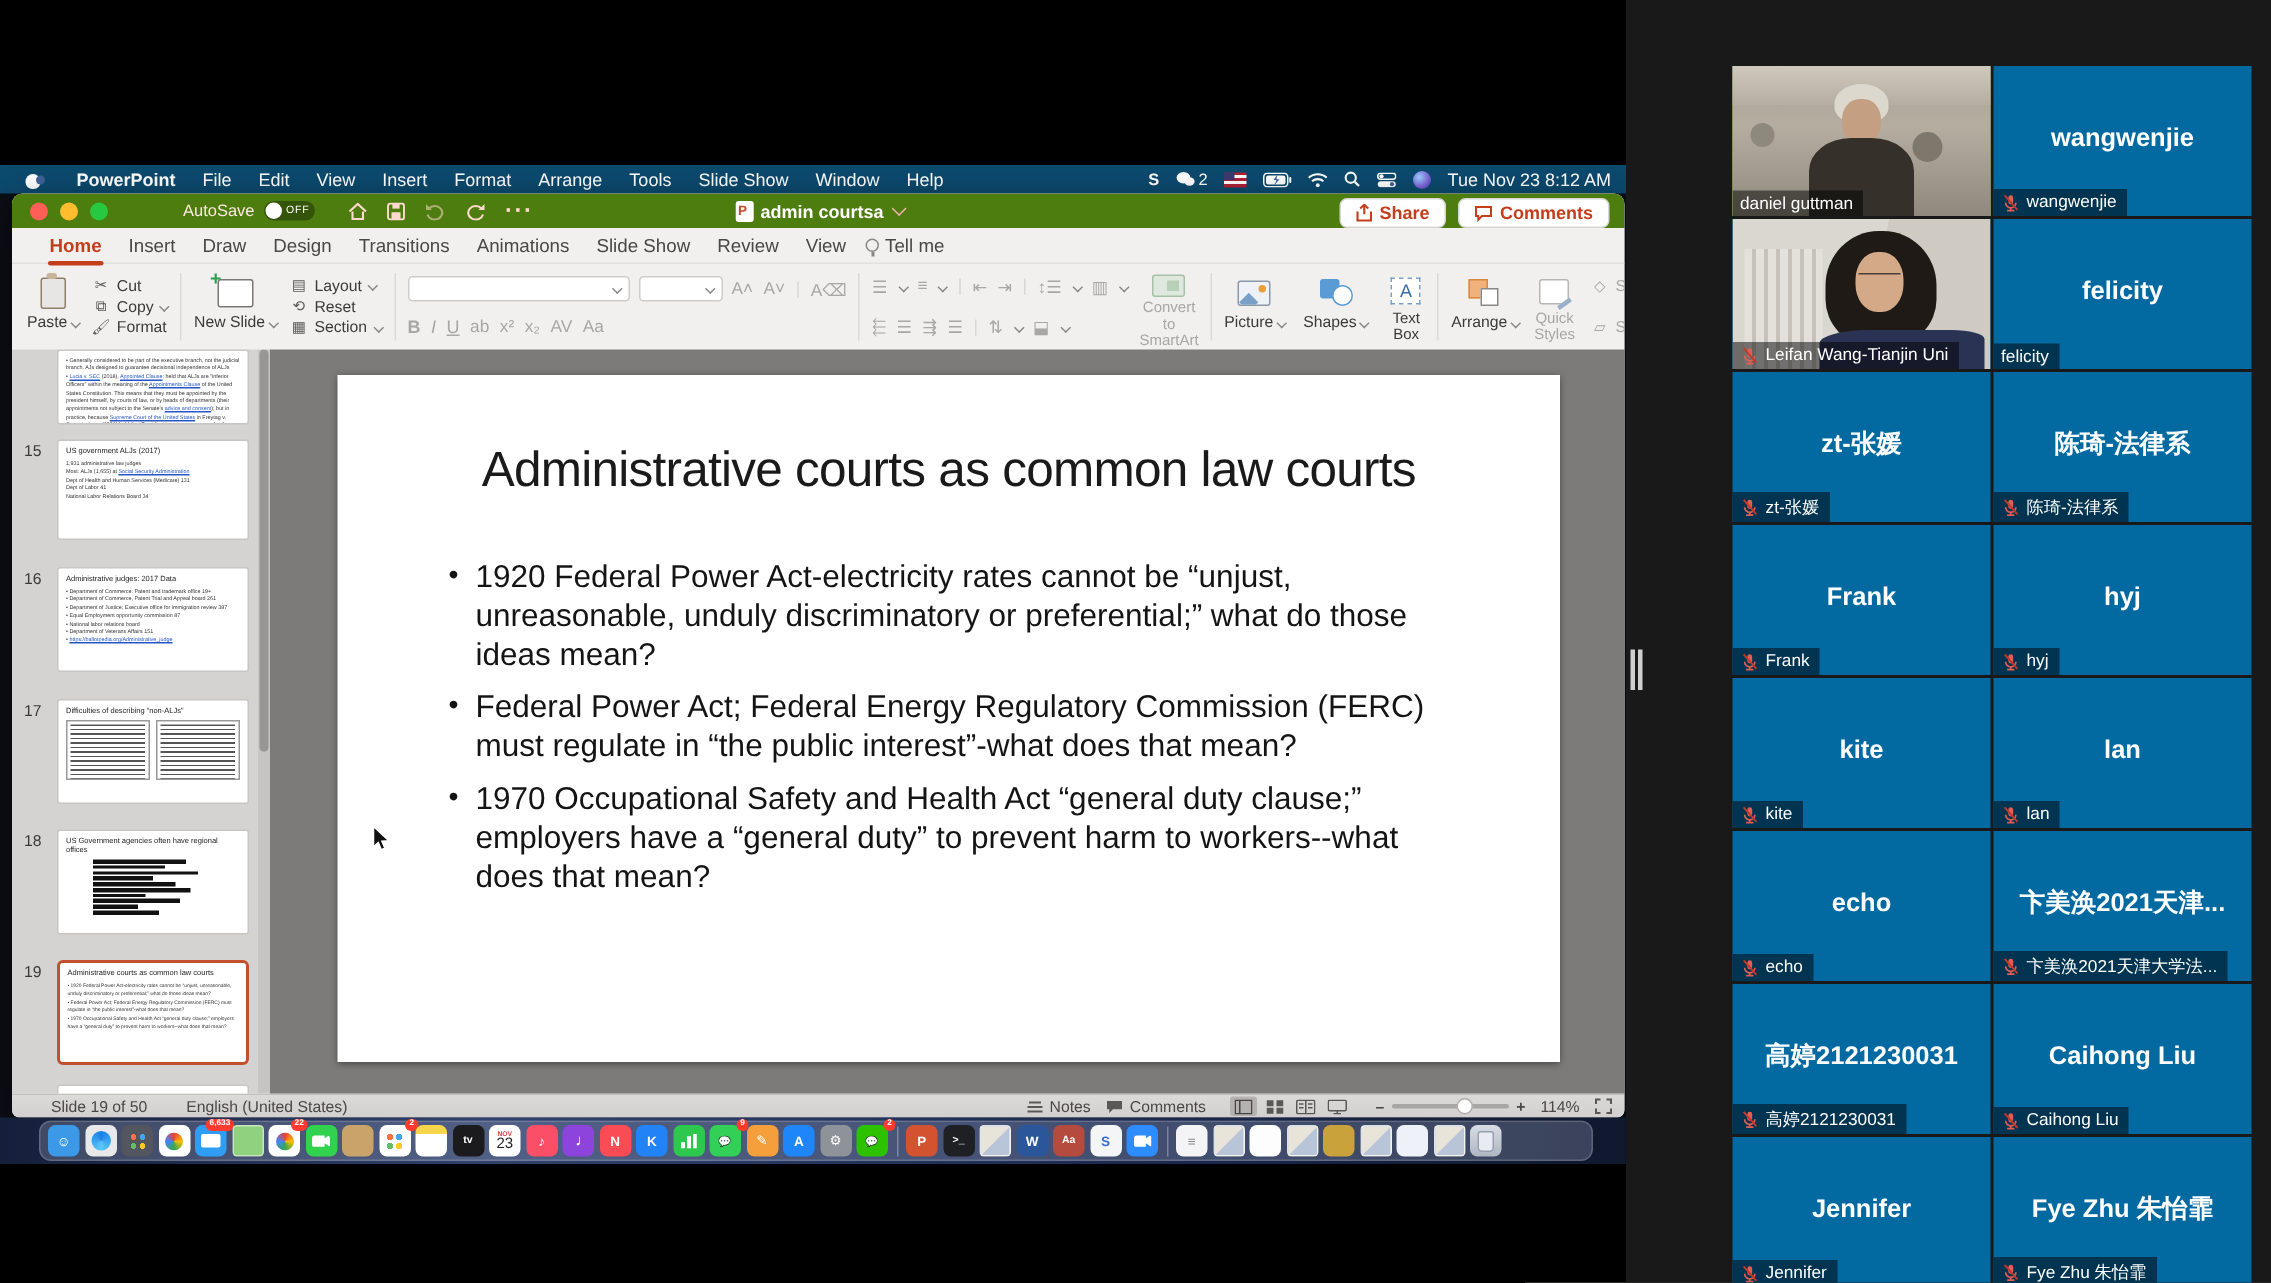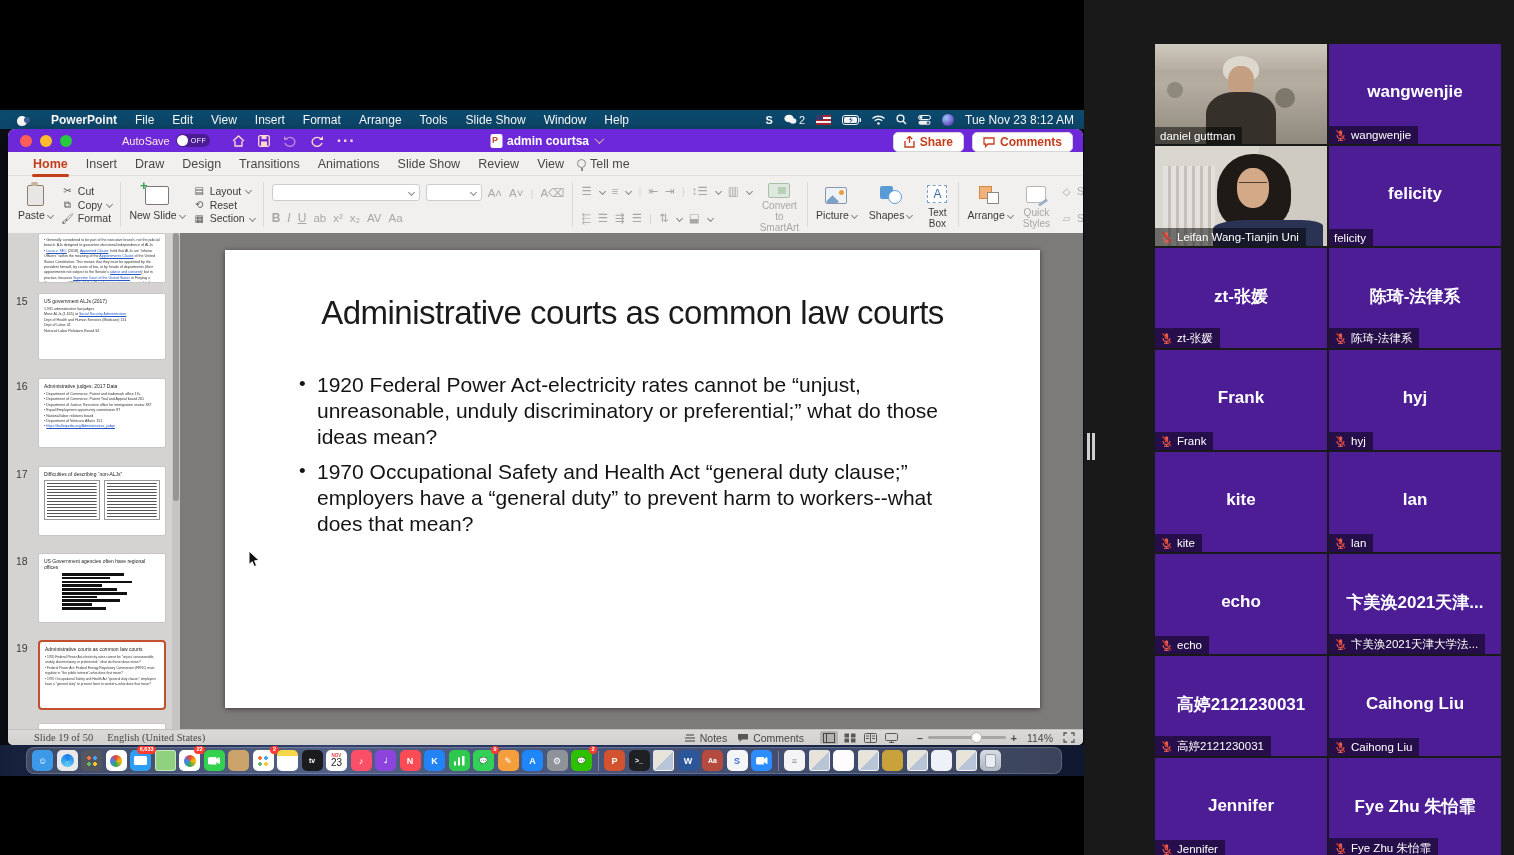--- a/index.html
+++ b/index.html
@@ -22,21 +22,21 @@
   .mb-ic { display:flex; align-items:center; gap:2px; color:#fff; font-size:11px; }
   .mb-ic svg { display:block; }
   .flagic { width:15px; height:10px; background:linear-gradient(180deg,#b22234 0 20%,#fff 20% 40%,#b22234 40% 60%,#fff 60% 80%,#b22234 80%); position:relative; border-radius:1px; }
   .flagic:after { content:""; position:absolute; left:0; top:0; width:7px; height:5px; background:#3c3b6e; }
   .siric { width:12px; height:12px; border-radius:50%; background:radial-gradient(circle at 35% 35%,#9cd0ff,#7b61d8 60%,#203a8c); }
   .clock { font-size:12px; white-space:nowrap; }
 
   
   .win { position:absolute; left:8px; top:19px; width:1075px; height:616px; border-radius:7px 7px 5px 5px;
     background:#f1f0ef; overflow:hidden; box-shadow:0 8px 24px rgba(0,0,0,.55); }
-  .titlebar { height:23px; background:#6d28d9; display:flex; align-items:center; position:relative; color:#f6d9cf; }
+  .titlebar { height:23px; background:#4d7c0f; display:flex; align-items:center; position:relative; color:#f6d9cf; }
   .lights { display:flex; gap:8px; margin-left:12px; }
   .light { width:12px; height:12px; border-radius:50%; }
   .l-close{background:#ff5f57}.l-min{background:#febc2e}.l-zoom{background:#28c840}
   .autosave { display:flex; align-items:center; gap:6px; margin-left:50px; font-size:11px; color:#ffe9e2; }
   .as-toggle { width:34px; height:13px; border-radius:7px; background:rgba(0,0,0,.32); position:relative; display:flex; align-items:center; }
   .as-knob { width:11px; height:11px; border-radius:50%; background:#fff; margin-left:1px; }
   .as-off { font-size:7px; color:#fff; margin-left:3px; letter-spacing:.5px; }
   .tb-icons { display:flex; align-items:center; gap:13px; margin-left:22px; color:#ffd9cd; }
   .tb-icons svg { display:block; }
   .doc-title { position:absolute; left:50%; transform:translateX(-50%); display:flex; align-items:center; gap:5px;
@@ -117,21 +117,21 @@
   .canvas { flex:1; background:#7d7b79; position:relative; }
   .slide { position:absolute; left:45px; top:17px; width:815px; height:458px; background:#fff; box-shadow:0 1px 5px rgba(0,0,0,.5); }
   .slide-title { margin-top:44px; text-align:center; font-size:33px; color:#1a1a1a; letter-spacing:-.5px; }
   .slide-body { margin:40px 60px 0 72px; }
   .slide-body li { list-style:none; position:relative; padding-left:20px; font-size:21px; line-height:1.24; color:#141414; margin-bottom:9px; }
   .slide-body li:before { content:"•"; position:absolute; left:2px; top:0; font-size:19px; }
 
   
   .statusbar { height:16px; background:linear-gradient(#dcdad8,#d2d0ce); border-top:1px solid #c2c0be;
     display:flex; align-items:center; font-size:10.5px; color:#4a4846; padding:0 8px; }
-  .sb-left { display:flex; gap:14px; margin-left:18px;font-family:Liberation Serif, serif; }
+  .sb-left { display:flex; gap:26px; margin-left:18px; }
   .sb-right { margin-left:auto; display:flex; align-items:center; gap:10px; }
   .sb-item { display:flex; align-items:center; gap:4px; }
   .viewbtns { display:flex; gap:3px; margin:0 6px; }
   .vbtn { width:18px; height:13px; display:flex; align-items:center; justify-content:center; border-radius:2px; }
   .vbtn.sel { background:#b4b2b0; }
   .zoomslider { display:flex; align-items:center; gap:5px; }
   .ztrack { width:78px; height:2.5px; background:#a8a6a4; border-radius:2px; position:relative; }
   .zthumb { position:absolute; left:55%; top:-4.5px; width:11px; height:11px; background:#fdfdfd; border:1px solid #b0aeac; border-radius:50%; }
 
   
@@ -154,21 +154,21 @@
      radial-gradient(circle 2px at 3px 3px,#ff7043 98%,transparent), radial-gradient(circle 2px at 9px 3px,#42a5f5 98%,transparent),
      radial-gradient(circle 2px at 3px 9px,#66bb6a 98%,transparent), radial-gradient(circle 2px at 9px 9px,#ffca28 98%,transparent); }
   .dicon.k-thumb { background:linear-gradient(135deg,#e8e4da 50%,#b8c4d8 50%); border:1px solid rgba(255,255,255,.5); border-radius:3px;}
   .dicon.k-trash { background:linear-gradient(#d8dde4,#aeb6c2); }
   .dicon.k-trash:after{content:"";width:9px;height:12px;background:#e8ecf2;border-radius:2px 2px 3px 3px;border:1px solid #98a0ac;}
   .dicon.k-notes { background:linear-gradient(#f7d64a 0 30%,#fff 30%); }
   .dicon.k-bars:after{ content:""; width:11px; height:10px; background:linear-gradient(90deg,#fff 0 2.5px,transparent 2.5px 4px,#fff 4px 6.5px,transparent 6.5px 8px,#fff 8px 10.5px); clip-path:polygon(0 60%,33% 60%,33% 20%,66% 20%,66% 0,100% 0,100% 100%,0 100%);}
 
   
   .zpanel { position:absolute; left:1084px; top:0; width:430px; height:855px; background:#191919; }
-  .tile { position:absolute; width:172px; height:100px; background:#4c1d95; overflow:hidden; }
+  .tile { position:absolute; width:172px; height:100px; background:#0369a1; overflow:hidden; }
   .tile.active { outline:3px solid #d9d957; outline-offset:-3px; }
   .tile-name { position:absolute; left:0; right:0; top:50%; transform:translateY(-58%); text-align:center;
     color:#fff; font-weight:bold; font-size:17px; white-space:nowrap; overflow:hidden; }
   .tile-label { position:absolute; left:0; bottom:0; background:rgba(0,0,0,.5); color:#fff; font-size:11.5px;
     padding:2.5px 7px 2.5px 5px; display:flex; align-items:center; gap:4px; max-width:96%; white-space:nowrap; overflow:hidden;}
   .micmute { width:13px; height:13px; flex:none; }
   .vid { position:absolute; inset:0; }
   .v-daniel { background:linear-gradient(180deg,#aaa296 0%,#b5ada0 40%,#8f897d 100%); }
   .v-daniel .ceil { position:absolute; left:0; top:0; width:100%; height:26px; background:linear-gradient(#cfc9bd,#b5ada0); }
   .v-daniel .hair { position:absolute; left:50%; top:12px; transform:translateX(-50%); width:36px; height:26px; background:#ddd8ce; border-radius:50% 50% 40% 40%; }
@@ -592,20 +592,21 @@
             </div>
             <div class="thumb-item" style="top: 490px; height: 6px;">
               <div class="tcard" style="top: 0px; height: 6px;"></div>
             </div>
           </div>
         <div class="canvas">
           <div class="slide">
             <div class="slide-title">Administrative courts as common law courts</div>
             <ul class="slide-body" id="slide-bullets">
                 <li>1920 Federal Power Act-electricity rates cannot be “unjust, unreasonable, unduly discriminatory or preferential;” what do those ideas mean?</li>
+                <li>Federal Power Act; Federal Energy Regulatory Commission (FERC) must regulate in “the public interest”-what does that mean?</li>
                 <li>1970 Occupational Safety and Health Act “general duty clause;” employers have a “general duty” to prevent harm to workers--what does that mean?</li>
               </ul>
           </div>
         </div>
       </div>
 
       <div class="statusbar">
         <span class="sb-left">
           <span>Slide 19 of 50</span>
           <span>English (United States)</span>

